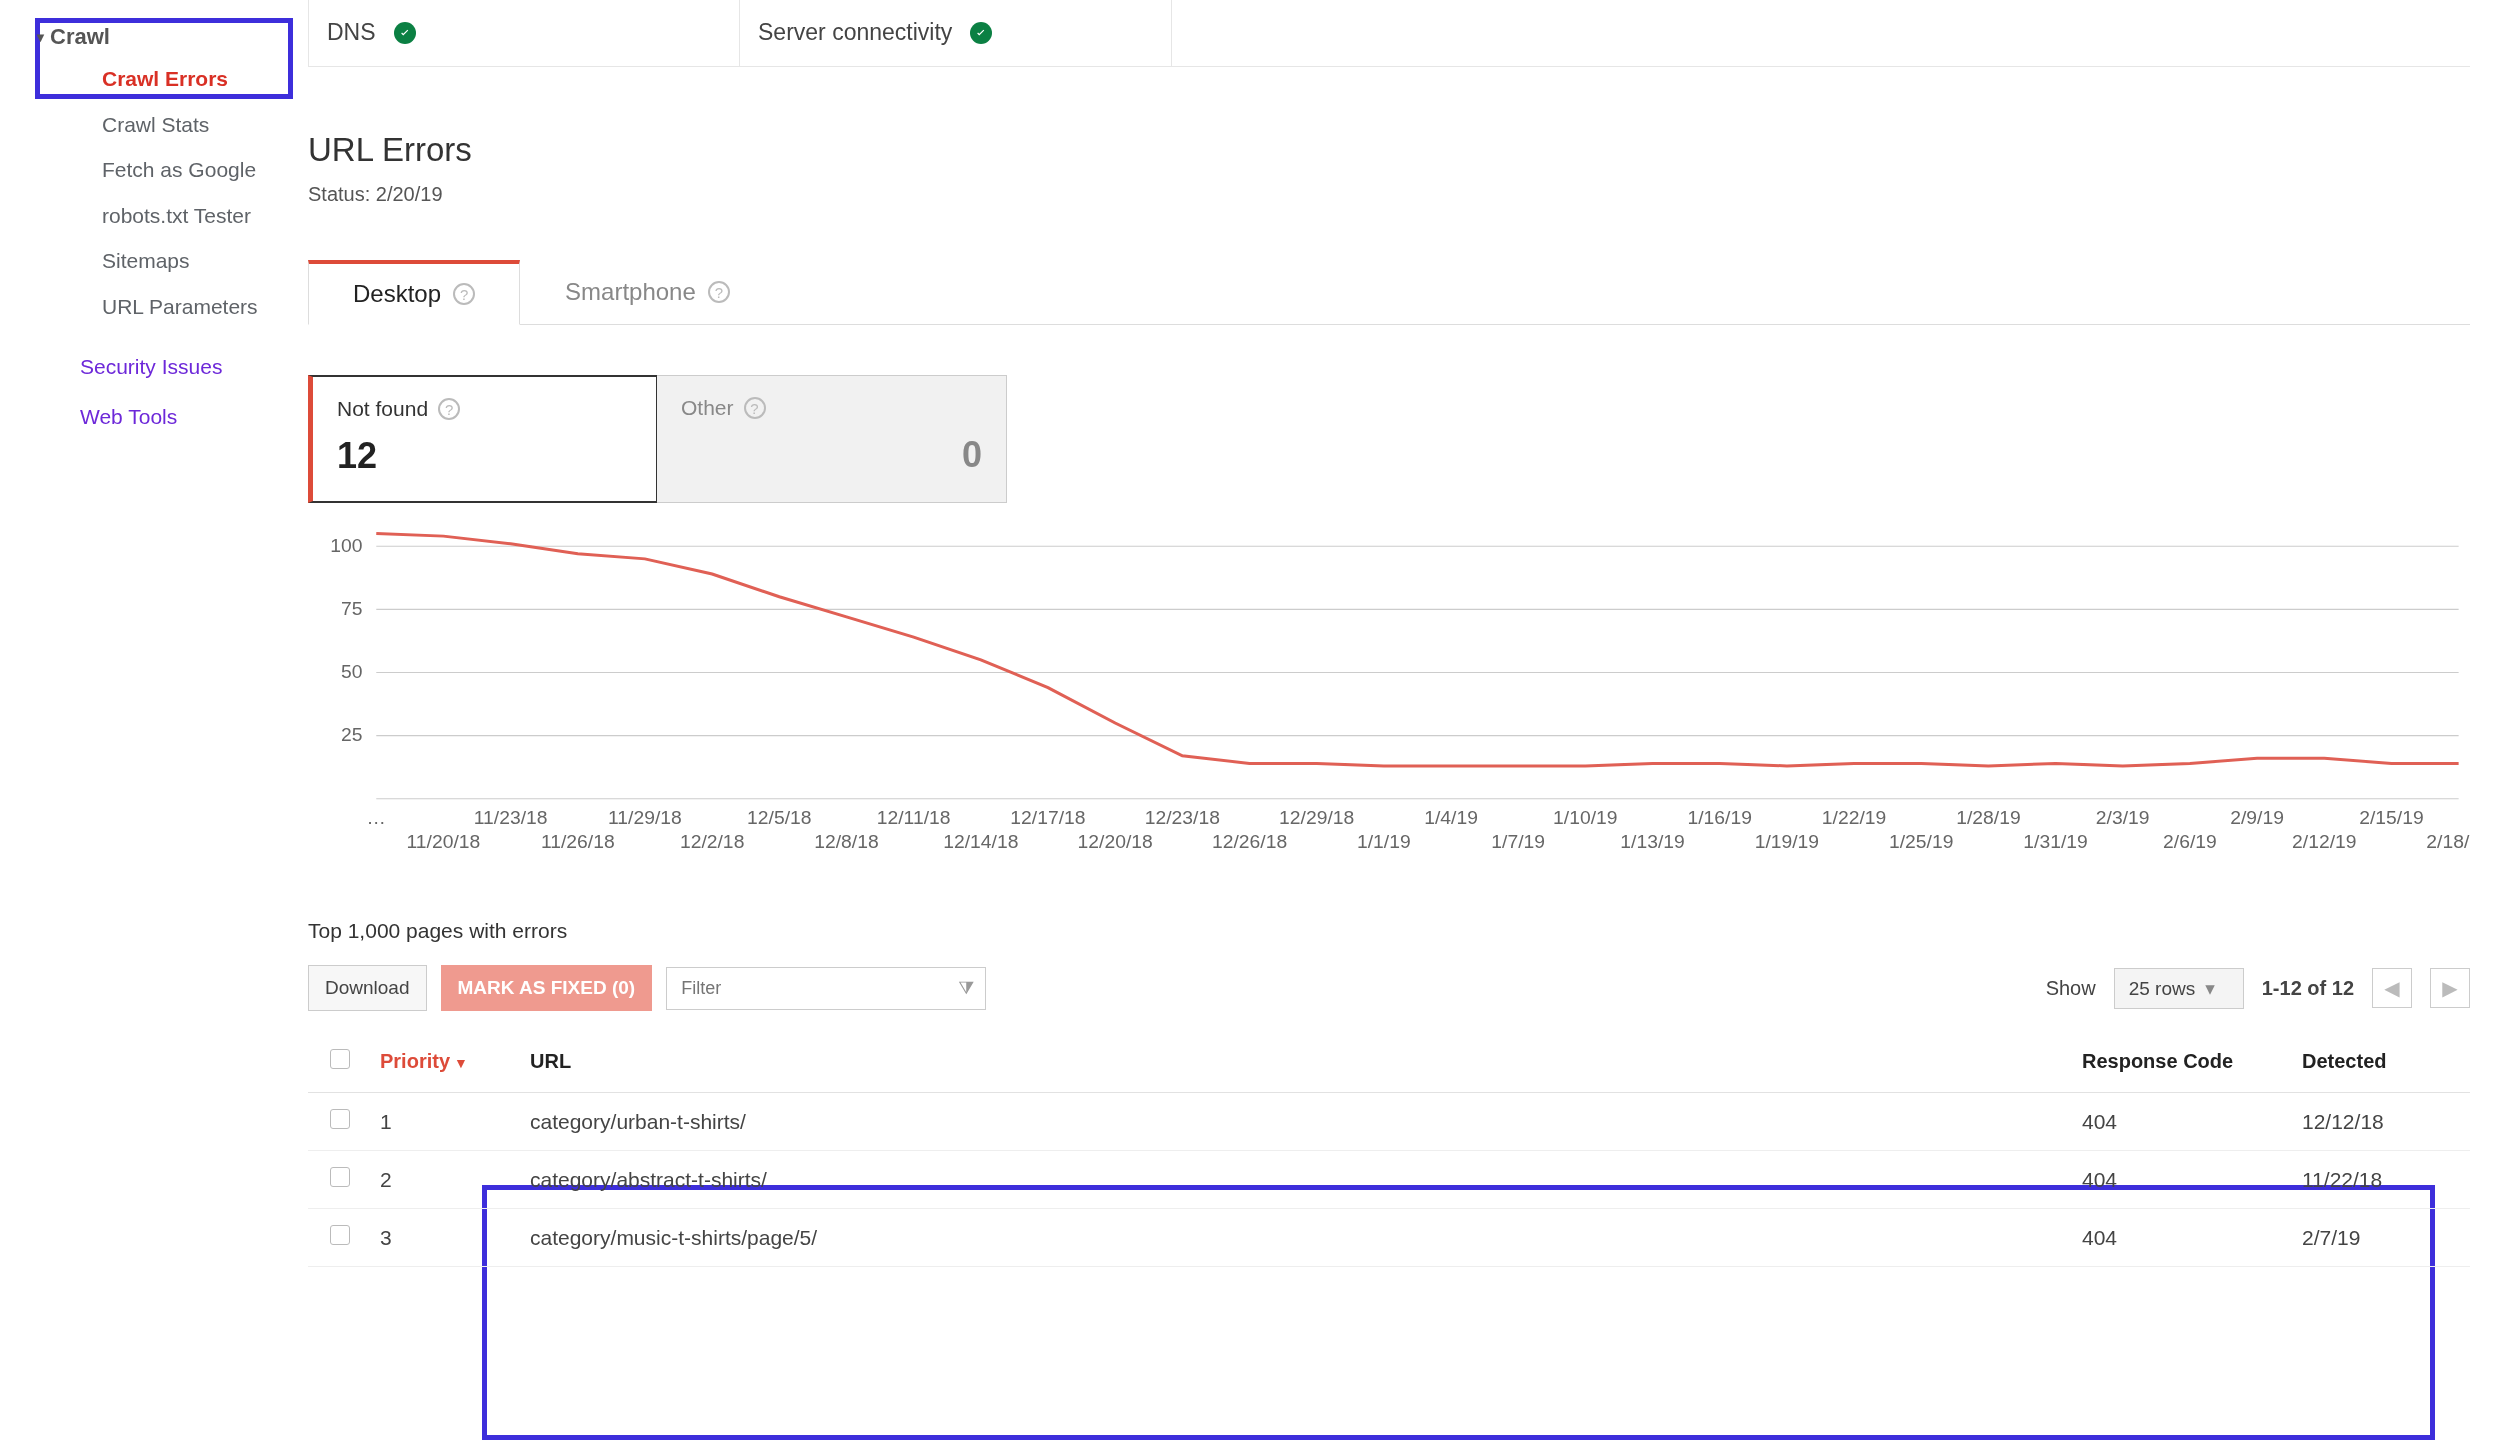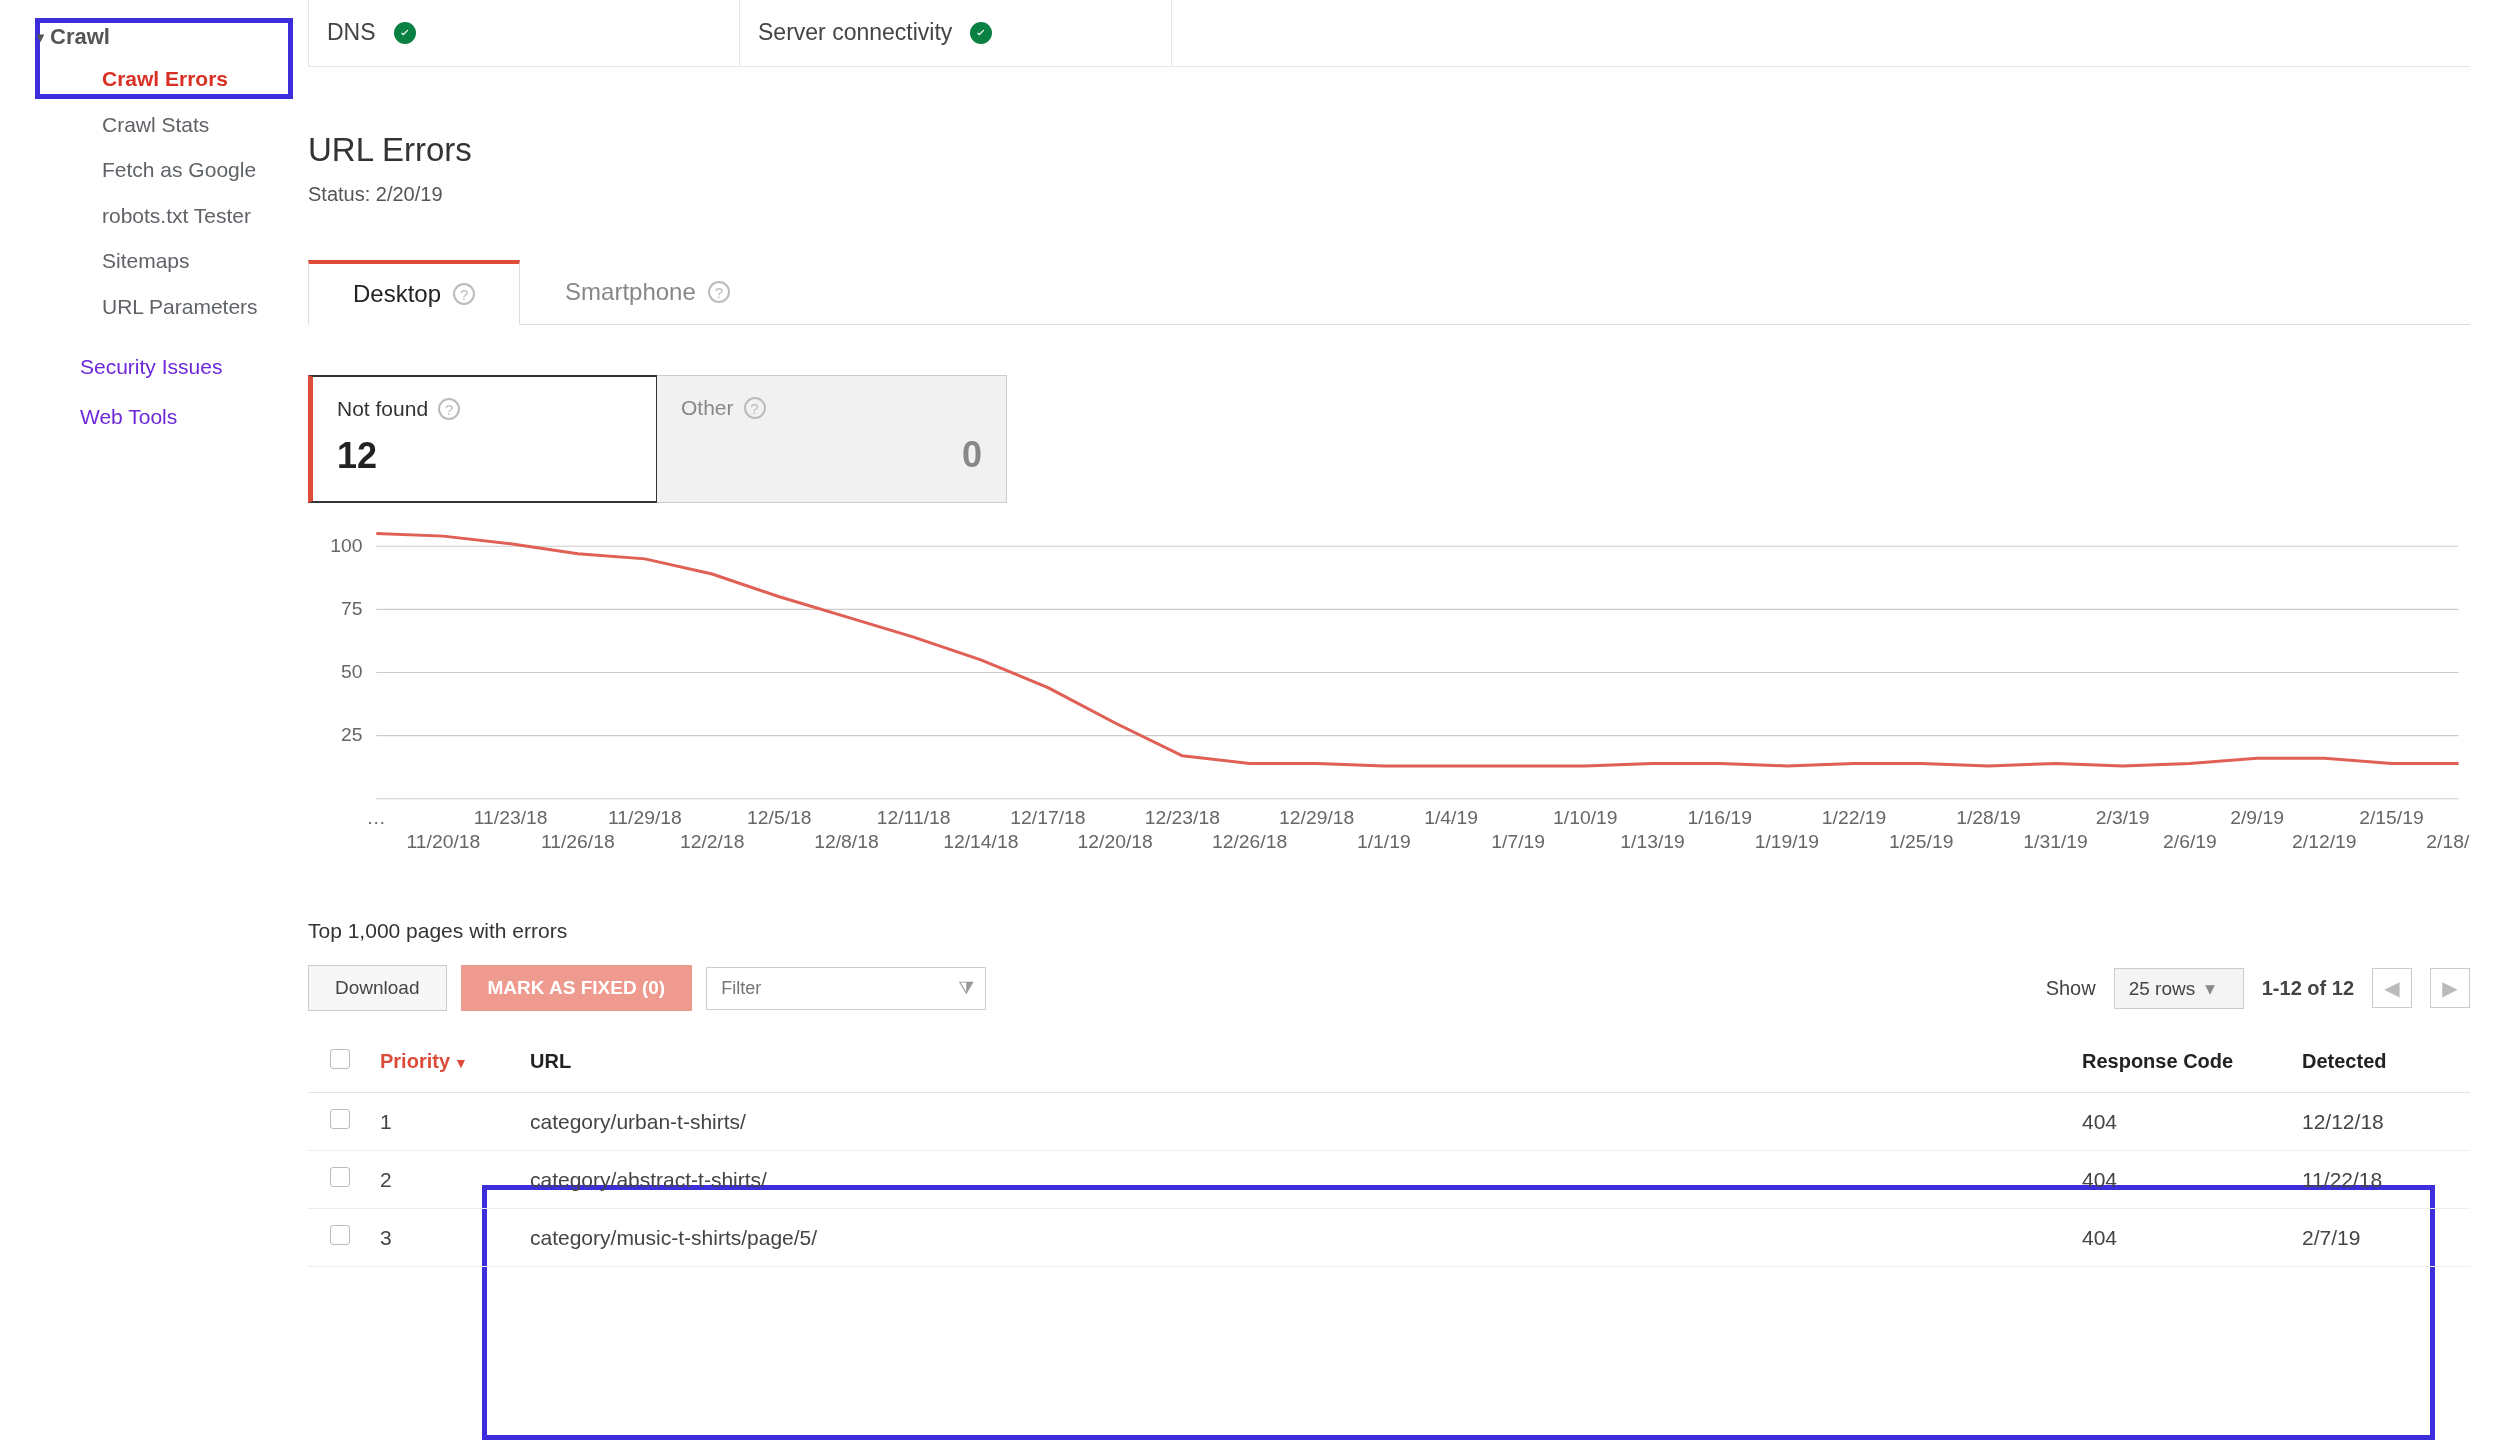--- a/index.html
+++ b/index.html
@@ -41,23 +41,23 @@
   .error-box.inactive .label, .error-box.inactive .count { color:#888;}
   
   .chart-wrap { margin-top: 20px; position:relative; height: 350px; }
   .chart-wrap svg { width:100%; height:100%; }
   .grid-line { stroke:#ccc; stroke-width:1; }
   .axis-text { font-size:17px; fill:#666; }
   .series-line { stroke:#e06055; stroke-width:2.8; fill:none; }
   
   .list-title { font-size:21px; margin-top: 46px; color:#333;}
   .controls-row { display:flex; align-items:center; margin-top: 22px; gap:14px;}
-  .btn { border:1px solid #ccc; background:#f7f7f7; padding: 11px 26px; font-size:19px; color:#444; cursor:pointer;}
+  .btn { border:1px solid #ccc; background:#f7f7f7; padding: 11px 16px; font-size:19px; color:#444; cursor:pointer;}
   .btn.primary { background:#ef9a8f; color:#fff; border:1px solid #ef9a8f; font-weight:700;}
-  .filter-input { border:1px solid #ccc; padding: 10px 36px 10px 14px; font-size:18px; width: 280px; position:relative;}
+  .filter-input { border:1px solid #ccc; padding: 10px 36px 10px 14px; font-size:18px; width: 320px; position:relative;}
   .filter-wrap { position:relative;}
   .filter-wrap .funnel { position:absolute; right:12px; top:50%; transform:translateY(-50%); color:#999; font-size:18px;}
   .controls-right { margin-left:auto; display:flex; align-items:center; gap:18px; font-size:20px; color:#444;}
   .select { border:1px solid #ccc; background:#f4f4f4; padding:8px 28px 8px 14px; font-size:19px; position:relative;}
   .select::after { content:"▾"; color:#888; margin-left:10px;}
   .pager-btn { width:40px;height:40px; border:1px solid #ccc; display:inline-flex; align-items:center; justify-content:center; color:#bbb; background:#fff; cursor:pointer; font-size:20px;}
   
   table.err-table { width:100%; border-collapse: collapse; margin-top: 20px;}
   table.err-table th { text-align:left; font-size:20px; font-weight:700; padding: 18px 12px; border-bottom:1px solid #e2e2e2;}
   table.err-table td { font-size:21px; padding: 16px 12px; border-bottom:1px solid #eee; color:#444;}

